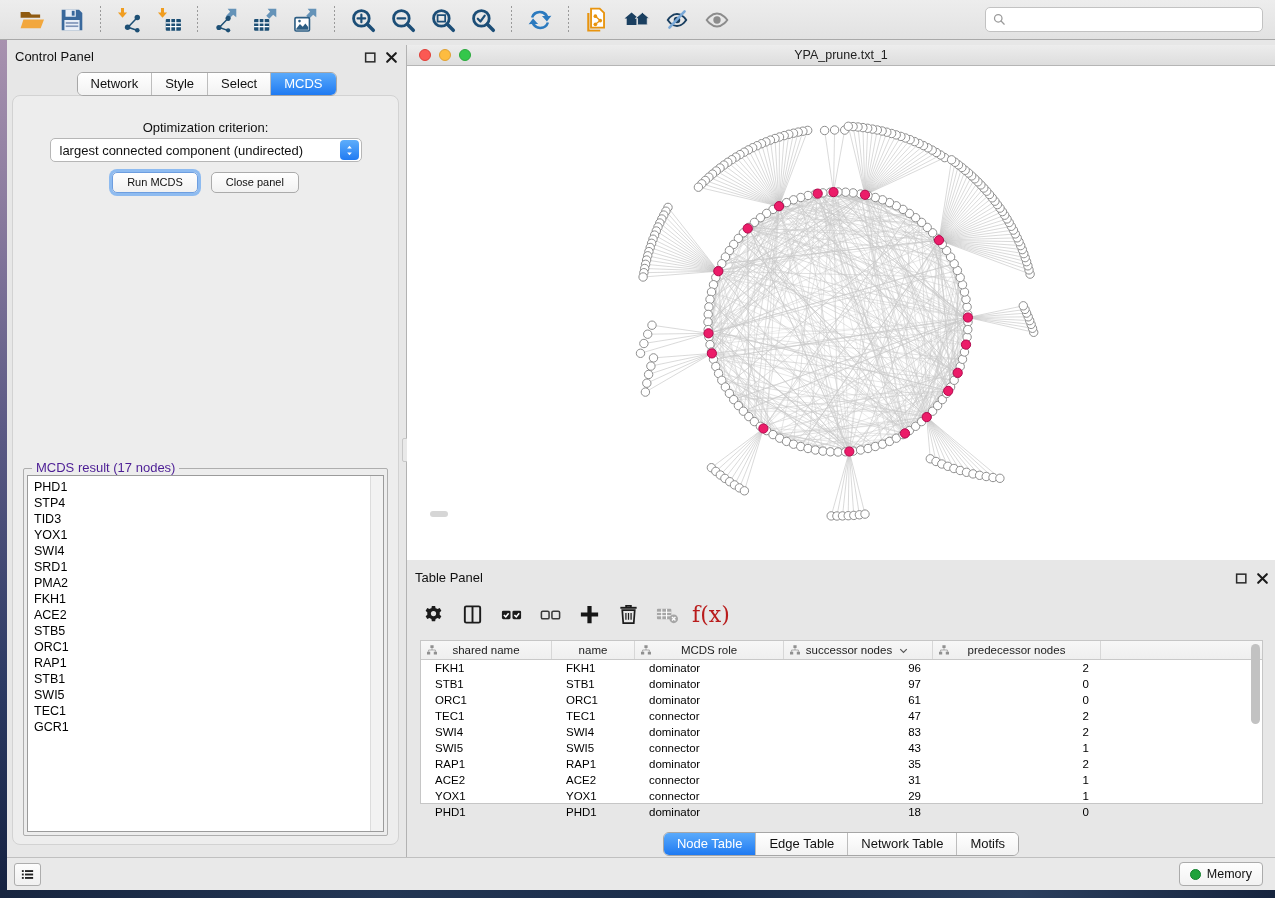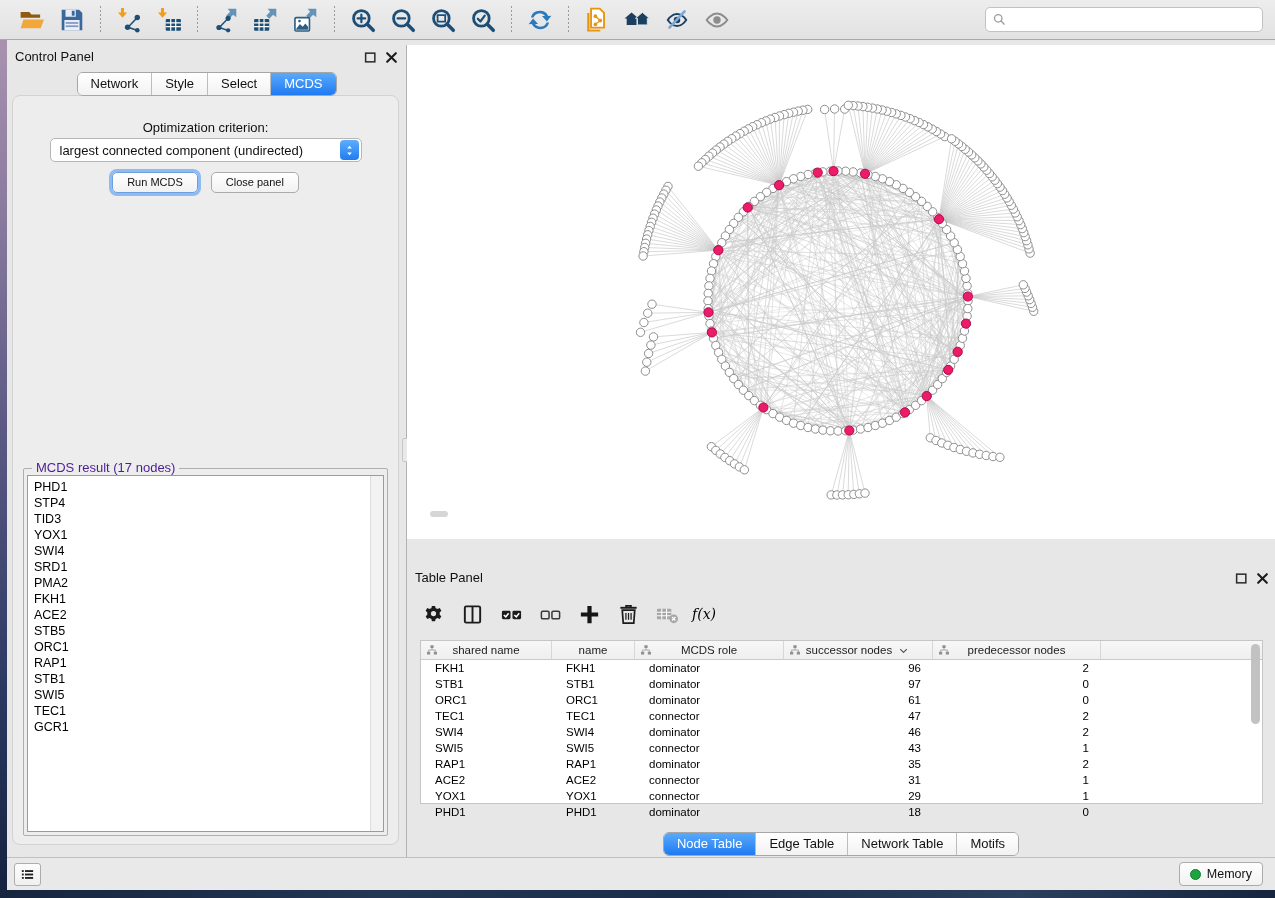--- a/index.html
+++ b/index.html
@@ -77,21 +77,21 @@
   #net-title { position:absolute; left:0; right:0; top:3px; text-align:center; font-size:12.5px; color:#222; }
   #net-canvas { position:relative; width:868px; height:494px; background:#fff; }
   #h-handle { position:absolute; left:430px; top:511px; width:18px; height:6px; background:#d6d6d6; border-radius:3px; }
 
   
   #table-panel { position:absolute; left:407px; top:566px; width:868px; height:291px; }
   #tp-toolbar { position:absolute; left:10px; top:26px; height:44px; display:flex; align-items:center; gap:7px; }
   .tp-btn { width:32px; height:30px; display:flex; align-items:center; justify-content:center; }
   .tp-btn .ic { width:23px; height:23px; }
   .tp-btn.disabled { opacity:.95; }
-  .fx-label { font-family:"DejaVu Serif",serif; font-style:italic; font-size:14px; color:#000000; padding-left:2px; }
+  .fx-label { font-family:"DejaVu Serif",serif; font-size:22px; color:#b91c1c; padding-left:2px; }
 
   #tbl-wrap { position:absolute; left:13px; right:12px; top:74px; height:164px; background:#fff; border:1px solid #c6c6c6; }
   #tbl-header { display:flex; height:19px; background:linear-gradient(#f7f7f7,#efefef); border-bottom:1px solid #c9c9c9; }
   .th-cell { position:relative; display:flex; align-items:center; justify-content:center; font-size:11.5px; color:#1c1c1c;
     border-right:1px solid #d7d7d7; flex:0 0 auto; }
   .th-cell .sitemap { position:absolute; left:5px; top:3px; width:12px; height:12px; }
   .th-cell .sortchev { width:13px; height:13px; margin-left:5px; }
   .th-fill { flex:1; border-right:none; }
   #tbl-body { position:relative; }
   .t-row { display:flex; height:16px; }
@@ -328,20 +328,26 @@
           <div id="mcds-scroll"></div>
         </div>
       </div>
     </div>
   </div>
 
   <div id="v-divider"></div>
   <div id="v-handle"></div>
 
   <div id="net-window">
+    <div id="net-titlebar">
+      <span class="tl" id="tl-red"></span>
+      <span class="tl" id="tl-yellow"></span>
+      <span class="tl" id="tl-green"></span>
+      <span id="net-title">YPA_prune.txt_1</span>
+    </div>
     <div id="net-canvas">
       <svg id="net-svg" width="868" height="494" viewBox="0 0 868 494">
           <line x1="311.3" y1="205.2" x2="303.0" y2="278.6" stroke="#C9C9C9" stroke-width="0.7" opacity="0.7628414974431508"></line>
           <line x1="311.3" y1="205.2" x2="318.4" y2="321.0" stroke="#C9C9C9" stroke-width="0.7" opacity="0.8477718436392024"></line>
           <line x1="311.3" y1="205.2" x2="304.5" y2="286.0" stroke="#C9C9C9" stroke-width="0.7" opacity="0.5780091564869508"></line>
           <line x1="311.3" y1="205.2" x2="303.0" y2="278.6" stroke="#C9C9C9" stroke-width="0.7" opacity="0.7627078043296933"></line>
           <line x1="311.3" y1="205.2" x2="303.0" y2="233.4" stroke="#C9C9C9" stroke-width="0.7" opacity="0.8452322352211923"></line>
           <line x1="311.3" y1="205.2" x2="366.0" y2="368.6" stroke="#C9C9C9" stroke-width="0.7" opacity="0.7885350054944866"></line>
           <line x1="311.3" y1="205.2" x2="502.4" y2="147.4" stroke="#C9C9C9" stroke-width="0.7" opacity="0.6124801006400958"></line>
           <line x1="311.3" y1="205.2" x2="415.9" y2="126.9" stroke="#C9C9C9" stroke-width="0.7" opacity="0.6885711551178247"></line>
@@ -1339,21 +1345,21 @@
             <div class="t-cell left" style="width: 131px;">TEC1</div>
             <div class="t-cell left" style="width: 83px;">TEC1</div>
             <div class="t-cell left" style="width: 149px;">connector</div>
             <div class="t-cell right" style="width: 149px;">47</div>
             <div class="t-cell right" style="width: 168px;">2</div>
           </div>
           <div class="t-row">
             <div class="t-cell left" style="width: 131px;">SWI4</div>
             <div class="t-cell left" style="width: 83px;">SWI4</div>
             <div class="t-cell left" style="width: 149px;">dominator</div>
-            <div class="t-cell right" style="width: 149px;">46</div>
+            <div class="t-cell right" style="width: 149px;">83</div>
             <div class="t-cell right" style="width: 168px;">2</div>
           </div>
           <div class="t-row">
             <div class="t-cell left" style="width: 131px;">SWI5</div>
             <div class="t-cell left" style="width: 83px;">SWI5</div>
             <div class="t-cell left" style="width: 149px;">connector</div>
             <div class="t-cell right" style="width: 149px;">43</div>
             <div class="t-cell right" style="width: 168px;">1</div>
           </div>
           <div class="t-row">

